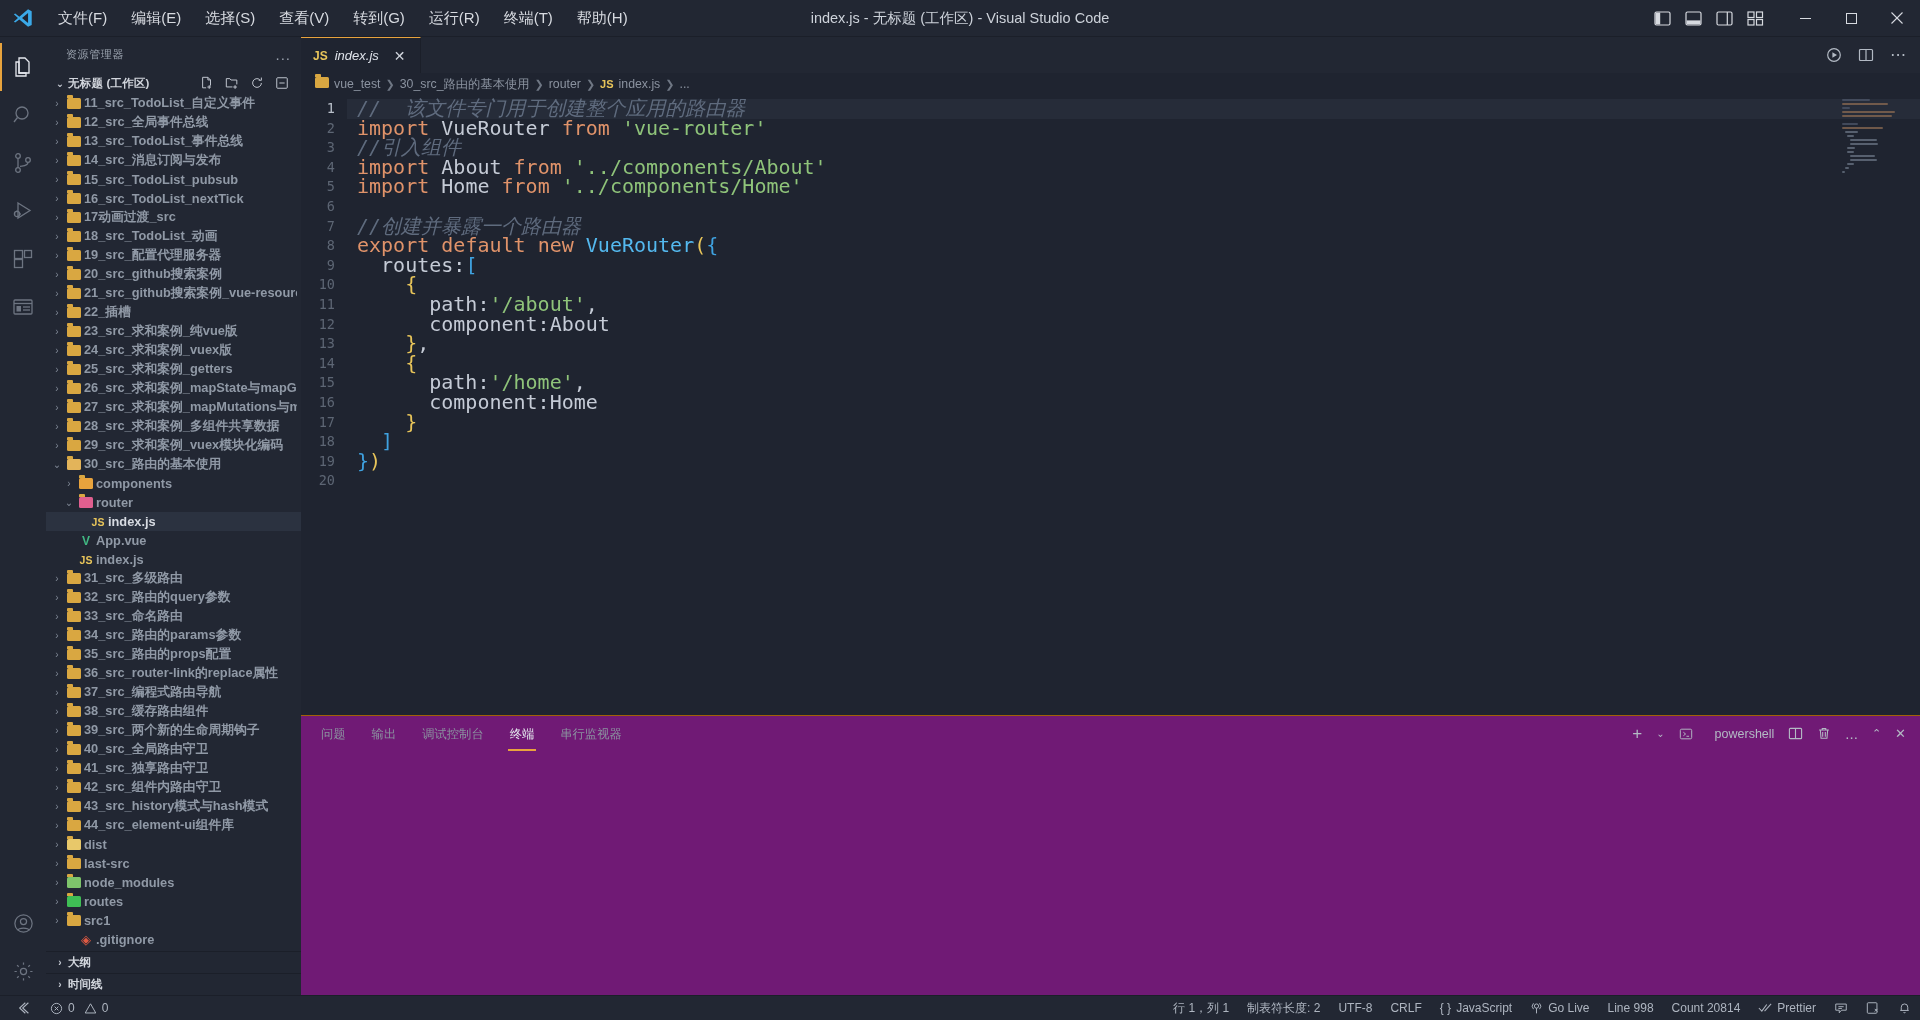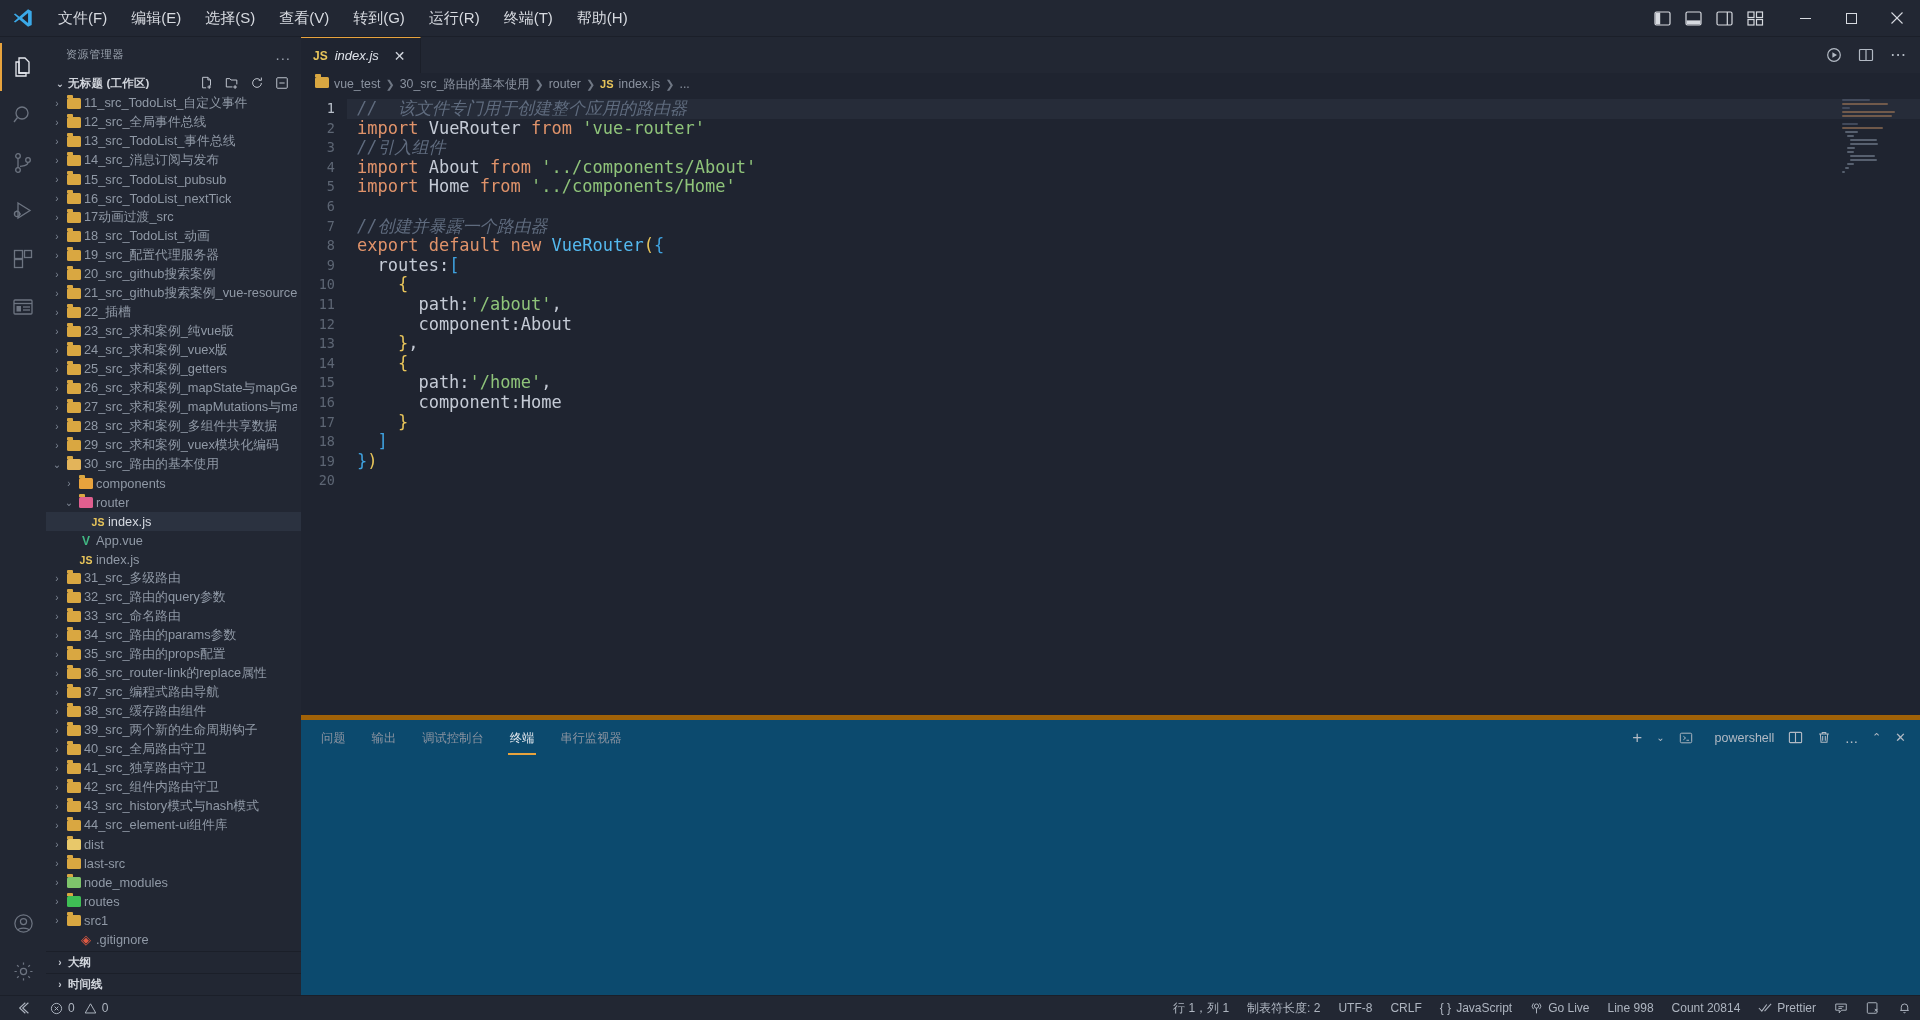--- a/index.html
+++ b/index.html
@@ -67,21 +67,21 @@
   .ws-actions{ margin-left:auto; display:flex; gap:11px; align-items:center; color:#c5cad3; padding-right:4px;}
   .tree{ flex:1; overflow:hidden; position:relative; }
   .trow{
     height:19px; display:flex; align-items:center; white-space:nowrap; font-size:12.8px;
     color:#9099a6; padding-right:4px; cursor:default;
   }
   .trow.selected{ background:#2b3240; color:#d7dbe2; }
   .trow .chev{ width:14px; flex:0 0 14px; display:flex; justify-content:center; align-items:center;
                color:#7f8795; font-size:10px; }
   .trow .ico{ width:20px; flex:0 0 20px; display:flex; justify-content:center; align-items:center; }
-  .trow .lbl{ overflow:hidden; text-overflow:clip; }
+  .trow .lbl{ overflow:hidden; text-overflow:clip;font-weight:bold; }
   .panel-row{
     height:22px; display:flex; align-items:center; font-size:11.5px; font-weight:bold;
     color:#d2d6dd; border-top:1px solid #1b1f29; padding-left:6px;
   }
   .panel-row .chev{ width:16px; display:flex; justify-content:center; color:#c5cad3; font-size:10px;}
 
   
   .folder{ width:14px; height:11px; border-radius:1.5px; background:#d9a741; position:relative; }
   .folder::before{
     content:""; position:absolute; top:-3px; left:0; width:6px; height:3px;
@@ -114,21 +114,21 @@
 
   .code-area{ flex:1; display:flex; position:relative; overflow:hidden; background:#1f2430; }
   .gutter{
     width:46px; flex:0 0 46px; text-align:right; padding-right:12px; padding-top:4px;
     color:#5d6674; font-family:"DejaVu Sans Mono","Liberation Mono",monospace; font-size:13.5px;
     line-height:19.6px; user-select:none;
   }
   .gutter .ln.cur{ color:#b9c0ca; }
   .codelines{
     flex:1; padding-top:4px; font-family:"DejaVu Sans Mono","Liberation Mono",monospace;
-    font-size:17px; line-height:19.6px; white-space:pre; color:#c5cbd6; position:relative;
+    font-size:20px; line-height:19.6px; white-space:pre; color:#c5cbd6; position:relative;
   }
   .codelines .line{ height:19.6px; padding-left:10px; }
   .codelines .line.cur{ background:#262c39; }
   .cmt{ color:#5f6b7e; font-style:italic; }
   .kw{ color:#e0936a; }
   .cls{ color:#54b9ef; }
   .str{ color:#8fc47a; }
   .prop{ color:#c5cbd6; }
   .punc{ color:#c5cbd6; }
   .br-y{ color:#e8c55a; }
@@ -137,22 +137,22 @@
   .minimap{
     position:absolute; right:18px; top:4px; width:60px; height:70px; opacity:.75;
   }
   .mm-line{ height:2px; margin-bottom:2px; border-radius:1px; }
 
   .editor-scrollbar{
     position:absolute; right:0; top:0; width:14px; bottom:0; background:transparent;
   }
 
   
-  .panel{ height:280px; flex:0 0 280px; background:#0c4a6e; display:flex; flex-direction:column;
-          border-top:5px solid #a16207; }
+  .panel{ height:280px; flex:0 0 280px; background:#701a75; display:flex; flex-direction:column;
+          border-top:1px solid #a16207; }
   .panel-tabs{ height:35px; display:flex; align-items:center; padding-left:20px; gap:26px; }
   .ptab{ font-size:12.3px; color:#8b93a0; padding:6px 0 5px; position:relative; cursor:default;}
   .ptab.active{ color:#e3e7ed; }
   .ptab.active::after{
     content:""; position:absolute; left:-2px; right:-2px; bottom:-3px; height:1.5px; background:#e8a33d;
   }
   .panel-actions{ margin-left:auto; display:flex; align-items:center; gap:14px; padding-right:14px; color:#b3bac4; font-size:12.5px;}
   .term-body{ flex:1; padding:12px 0 0 16px; font-family:"DejaVu Sans Mono","Liberation Mono",monospace;
               font-size:13.5px; color:#cdd3dc; }
   .term-line{ display:flex; align-items:center; gap:7px; }
@@ -183,20 +183,21 @@
     <div class="menus">
       <div class="menu-item">文件(F)</div>
       <div class="menu-item">编辑(E)</div>
       <div class="menu-item">选择(S)</div>
       <div class="menu-item">查看(V)</div>
       <div class="menu-item">转到(G)</div>
       <div class="menu-item">运行(R)</div>
       <div class="menu-item">终端(T)</div>
       <div class="menu-item">帮助(H)</div>
     </div>
+    <div class="win-title">index.js - 无标题 (工作区) - Visual Studio Code</div>
     <div class="title-right">
       <div class="layout-icons">
         <span>
           <svg width="17" height="15" viewBox="0 0 17 15">
               <rect x="1" y="1" width="15" height="13" rx="1.5" fill="none" stroke="#d7dae0" stroke-width="1.2"></rect>
               <rect x="1.6" y="1.6" width="4.6" height="11.8" fill="#d7dae0"></rect>
             </svg>
         </span>
         <span>
           <svg width="17" height="15" viewBox="0 0 17 15">

